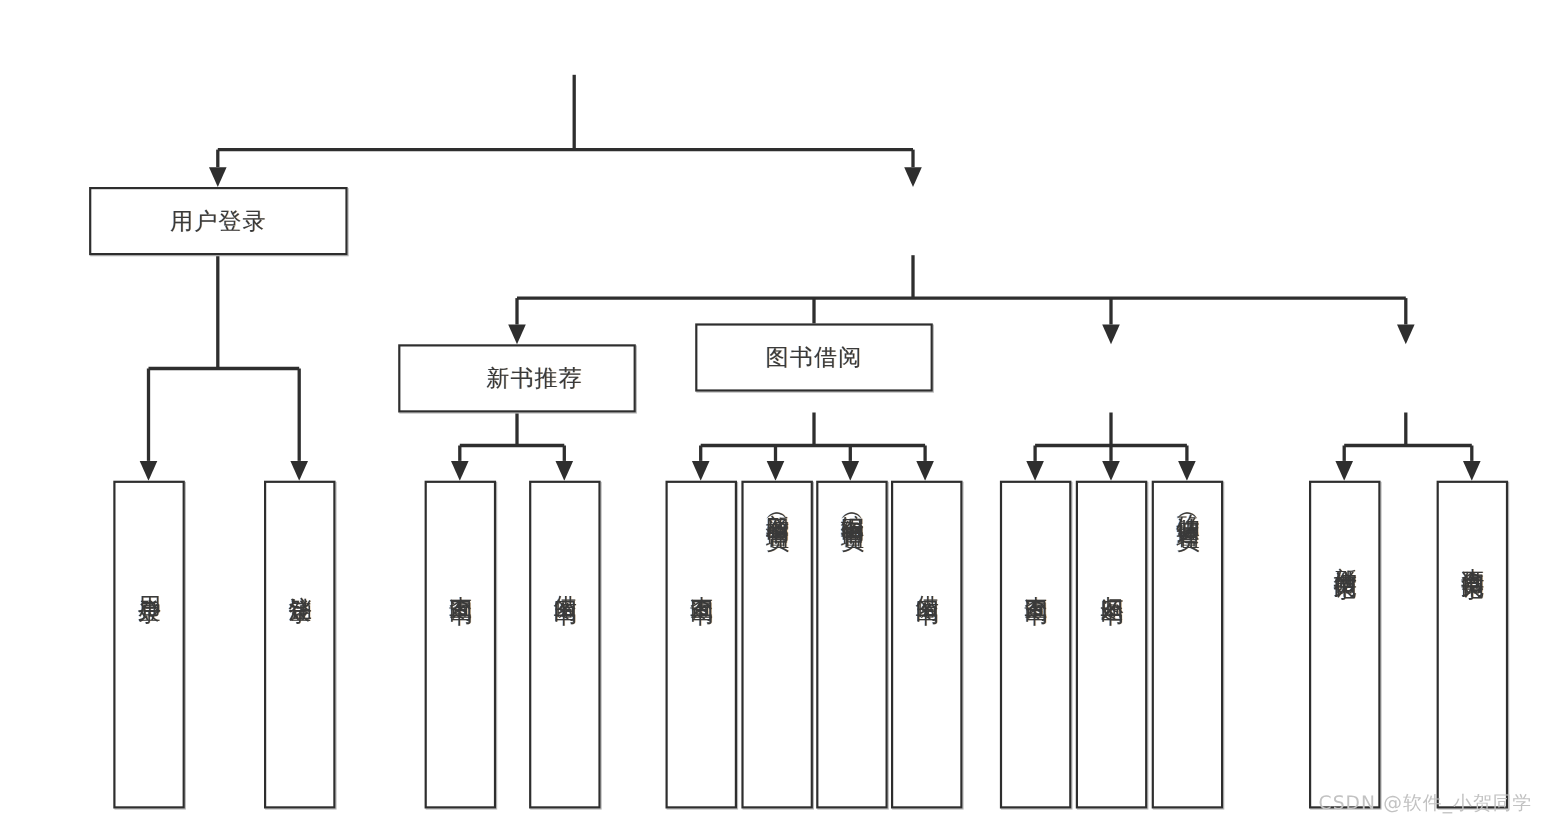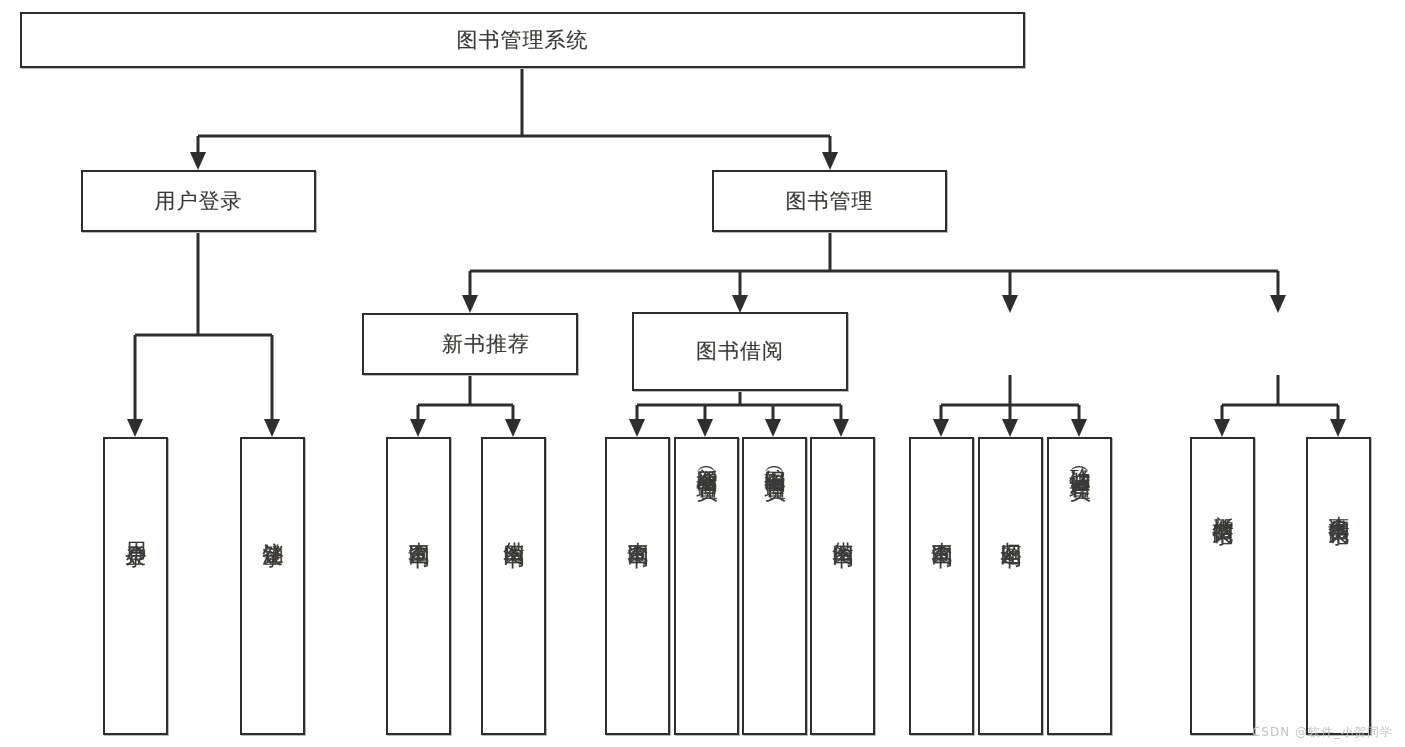--- a/index.html
+++ b/index.html
@@ -40,21 +40,21 @@
     line-height:1.28;
     letter-spacing:2px;
     white-space:normal;
   }
   .node.leaf.mid .label{margin-top:74px;}
   .node.leaf.mid3 .label{margin-top:48px;}
   .watermark{
     position:absolute;
     right:12px;bottom:6px;
     color:#c2c2c2;
-    font-size:12px;
+    font-size:17px;
     letter-spacing:1px;
     white-space:nowrap;
     pointer-events:none;
   }
   svg.links{position:absolute;left:0;top:0;width:1405px;height:747px;pointer-events:none;}
   svg.links path,svg.links line{stroke:#2e2e2e;stroke-width:3;fill:none;}
   svg.links polygon{fill:#2e2e2e;}
 </style>
 </head>
 <body>
@@ -116,35 +116,29 @@
     <polygon points="1071,419 1087,419 1079,437"></polygon>
 
     <line x1="1278" y1="375" x2="1278" y2="405"></line>
     <line x1="1222" y1="405" x2="1338" y2="405"></line>
     <line x1="1222" y1="405" x2="1222" y2="419"></line>
     <polygon points="1214,419 1230,419 1222,437"></polygon>
     <line x1="1338" y1="405" x2="1338" y2="419"></line>
     <polygon points="1330,419 1346,419 1338,437"></polygon>
   </svg>
 
-  <div class="node" style="left:20px;top:12px;width:1005px;height:56px;">
-    <span class="label">图书管理系统</span>
-  </div>
 
   <div class="node" style="left:81px;top:170px;width:235px;height:62px;">
     <span class="label">用户登录</span>
-  </div>
-  <div class="node" style="left:712px;top:170px;width:235px;height:62px;">
-    <span class="label">图书管理</span>
   </div>
 
   <div class="node" style="left:362px;top:313px;width:216px;height:62px;padding-left:32px;">
     <span class="label">新书推荐</span>
   </div>
-  <div class="node" style="left:632px;top:312px;width:216px;height:79px;text-align:center;">
+  <div class="node" style="left:632px;top:294px;width:216px;height:62px;text-align:center;">
     <span class="label">图书借阅</span>
   </div>
 
   <div class="node leaf mid" style="left:103px;top:437px;width:65px;height:298px;">
     <span class="label">用户登录</span>
   </div>
   <div class="node leaf mid" style="left:240px;top:437px;width:65px;height:298px;">
     <span class="label">注销登录</span>
   </div>
 

